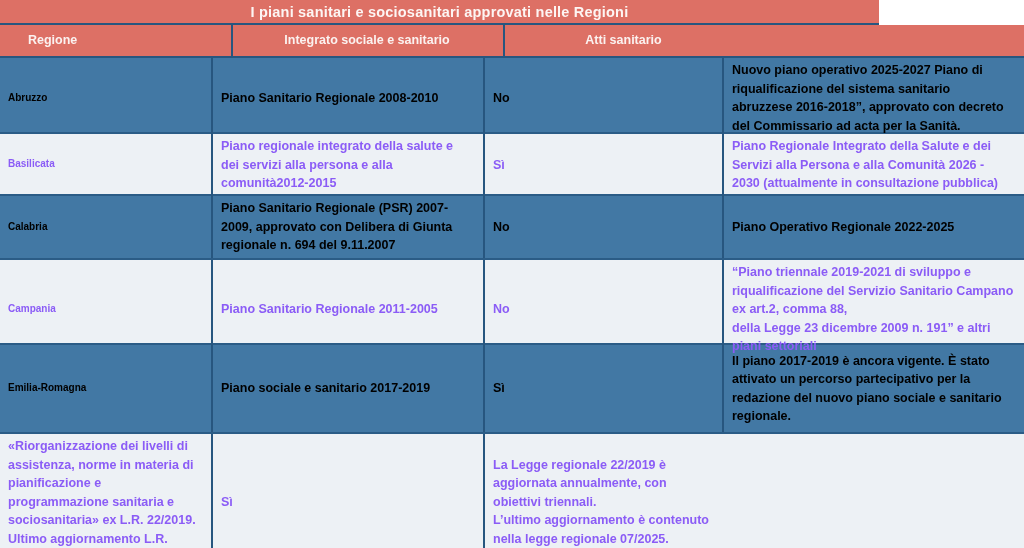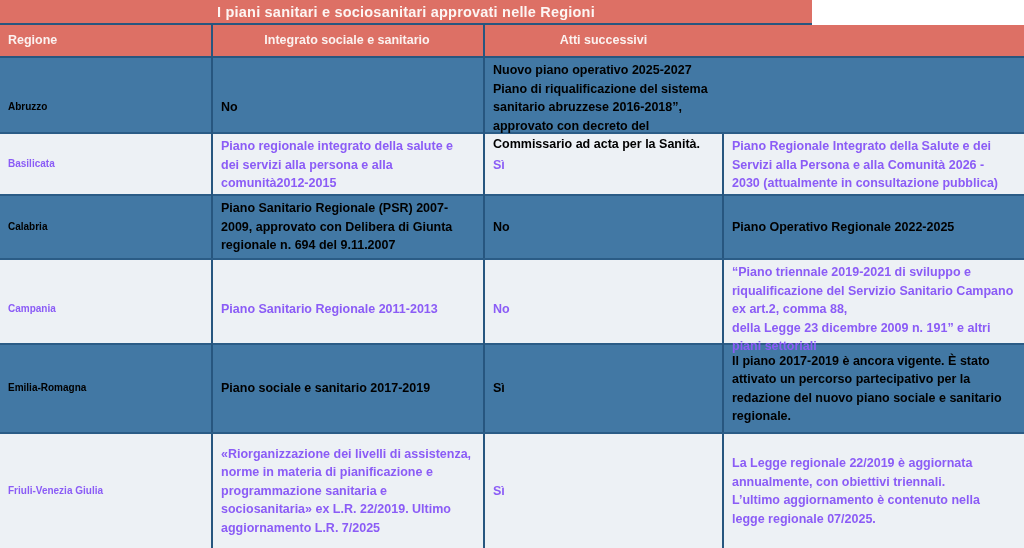--- a/index.html
+++ b/index.html
@@ -12,21 +12,21 @@
     position: relative;
     width: 1024px;
     height: 548px;
     overflow: hidden;
     background: #ffffff;
     box-sizing: border-box;
   }
   
   .title-bar {
     box-sizing: border-box;
-    width: 812px;
+    width: 879px;
     height: 25px;
     background: #dd7065;
     border-bottom: 2px solid #27567f;
     display: flex;
     align-items: center;
     justify-content: center;
   }
   .title-bar .title-text {
     color: #fdf5f3;
     font-size: 14.5px;
@@ -49,20 +49,21 @@
     font-size: 12.5px;
     line-height: 1.48;
     white-space: pre-line;
   }
   .cell.v-border { border-right: 2px solid #27567f; }
   
   .header-row {
     height: 33px;
     background: #dd7065;
     border-bottom: 2px solid #27567f;
+    padding-left: 20px;
   }
   .header-row .cell {
     color: #fbf2f0;
     font-size: 12.5px;
   }
   .header-row .cell.centered { justify-content: center; }
   
   .data-row { border-bottom: 2px solid #2b5c86; }
   .data-row:last-child { border-bottom: none; }
   .data-row.dark { background: #4278a4; }
@@ -82,59 +83,59 @@
 
 <div class="page">
 
   <div class="title-bar">
     <span class="title-text">I piani sanitari e sociosanitari approvati nelle Regioni</span>
   </div>
 
   <div class="grid-row header-row">
     <div class="cell v-border">Regione</div>
     <div class="cell v-border centered">Integrato sociale e sanitario</div>
-    <div class="cell centered">Atti successivi</div>
+    <div class="cell centered">Atti sanitario</div>
   </div>
 
   <div class="grid-row data-row dark row-abruzzo">
     <div class="cell region v-border">Abruzzo</div>
+    <div class="cell v-border">Piano Sanitario Regionale 2008-2010</div>
     <div class="cell v-border">No</div>
     <div class="cell">Nuovo piano operativo 2025-2027 Piano di riqualificazione del sistema sanitario abruzzese 2016-2018”, approvato con decreto del Commissario ad acta per la Sanità.</div>
   </div>
 
   <div class="grid-row data-row light row-basilicata">
     <div class="cell region v-border">Basilicata</div>
     <div class="cell v-border">Piano regionale integrato della salute e dei servizi alla persona e alla comunità2012-2015</div>
     <div class="cell v-border">Sì</div>
     <div class="cell">Piano Regionale Integrato della Salute e dei Servizi alla Persona e alla Comunità 2026 - 2030 (attualmente in consultazione pubblica)</div>
   </div>
 
   <div class="grid-row data-row dark row-calabria">
     <div class="cell region v-border">Calabria</div>
     <div class="cell v-border">Piano Sanitario Regionale (PSR) 2007-2009, approvato con Delibera di Giunta regionale n. 694 del 9.11.2007</div>
     <div class="cell v-border">No</div>
     <div class="cell">Piano Operativo Regionale 2022-2025</div>
   </div>
 
   <div class="grid-row data-row light row-campania">
     <div class="cell region v-border">Campania</div>
-    <div class="cell v-border">Piano Sanitario Regionale 2011-2013</div>
+    <div class="cell v-border">Piano Sanitario Regionale 2011-2005</div>
     <div class="cell v-border">No</div>
     <div class="cell">“Piano triennale 2019-2021 di sviluppo e riqualificazione del Servizio Sanitario Campano ex art.2, comma 88,
 della Legge 23 dicembre 2009 n. 191” e altri piani settoriali</div>
   </div>
 
   <div class="grid-row data-row dark row-emilia">
     <div class="cell region v-border">Emilia-Romagna</div>
     <div class="cell v-border">Piano sociale e sanitario 2017-2019</div>
     <div class="cell v-border">Sì</div>
     <div class="cell">Il piano 2017-2019 è ancora vigente. È stato attivato un percorso partecipativo per la redazione del nuovo piano sociale e sanitario regionale.</div>
   </div>
 
   <div class="grid-row data-row light row-friuli">
-    <div class="cell region v-border">Friuli-Venezia Giulia</div>
     <div class="cell v-border">«Riorganizzazione dei livelli di assistenza, norme in materia di pianificazione e programmazione sanitaria e sociosanitaria» ex L.R. 22/2019. Ultimo aggiornamento L.R. 7/2025</div>
     <div class="cell v-border">Sì</div>
     <div class="cell">La Legge regionale 22/2019 è aggiornata annualmente, con obiettivi triennali.
 L’ultimo aggiornamento è contenuto nella legge regionale 07/2025.</div>
   </div>
 
 </div>
 
 </body></html>

